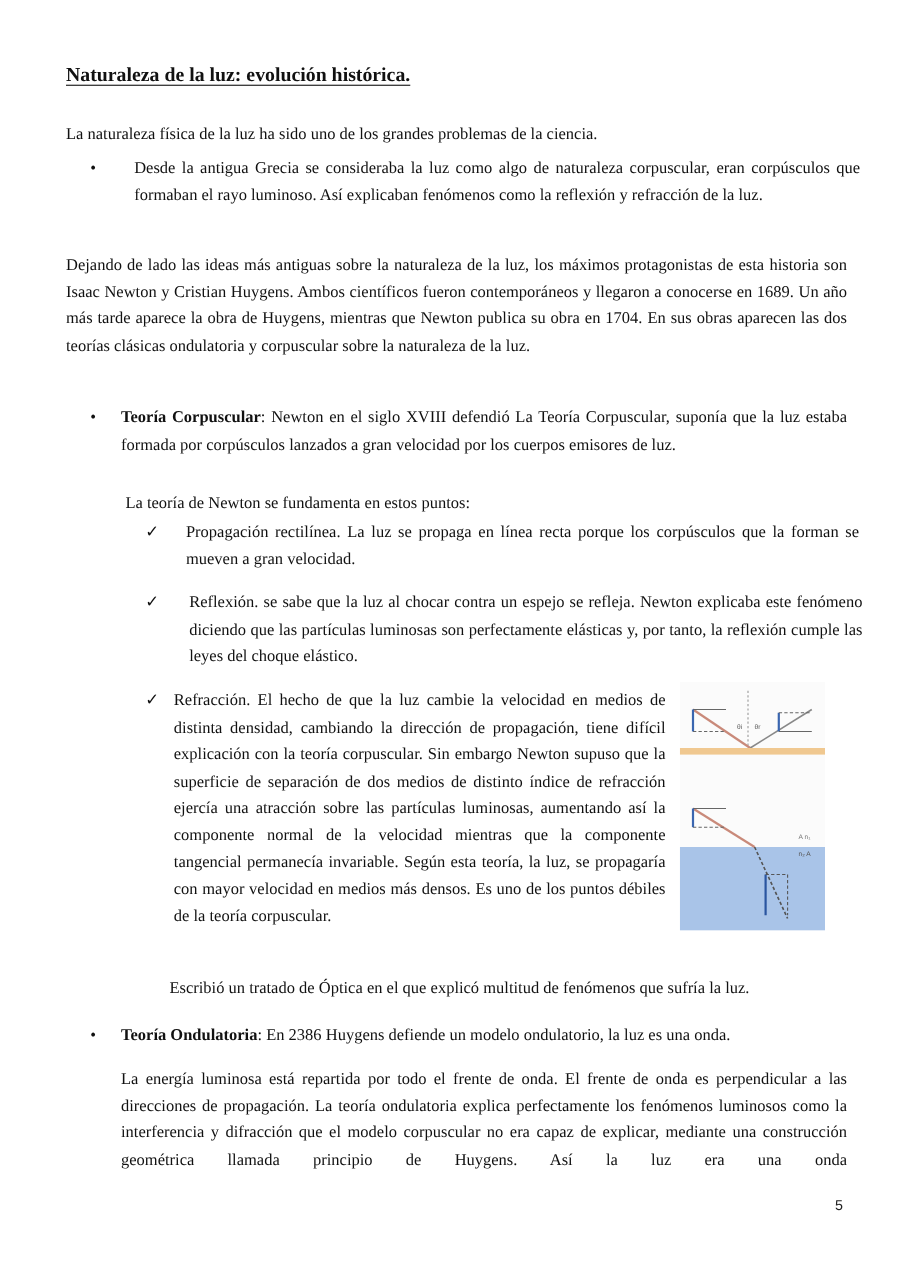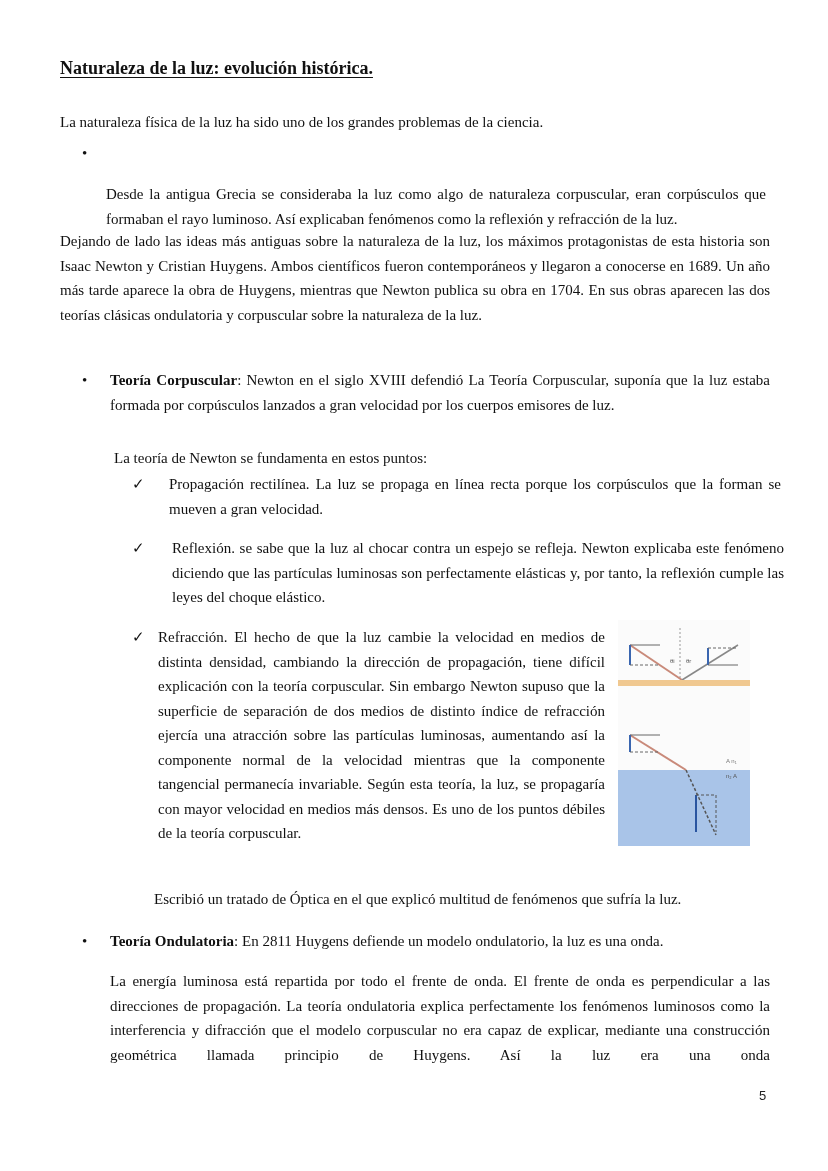--- a/index.html
+++ b/index.html
@@ -29,21 +29,21 @@
 </style>
 </head>
 <body>
 
 <div class="page">
   <div class="title">Naturaleza de la luz: evolución histórica.</div>
 
   <div class="p" style="top:110px;">La naturaleza física de la luz ha sido uno de los grandes problemas de la ciencia.</div>
 
   <div class="bullet" style="top:141px;">•</div>
-  <div class="p" style="top:141px; left:46px; width:660px;margin-top:41px;">Desde la antigua Grecia se consideraba la luz como algo de naturaleza corpuscular, eran corpúsculos que formaban el rayo luminoso. Así explicaban fenómenos como la reflexión y refracción de la luz.</div>
+  <div class="p" style="top:141px; left:62px; width:660px;">Desde la antigua Grecia se consideraba la luz como algo de naturaleza corpuscular, eran corpúsculos que formaban el rayo luminoso. Así explicaban fenómenos como la reflexión y refracción de la luz.</div>
 
   <div class="p" style="top:229px;">Dejando de lado las ideas más antiguas sobre la naturaleza de la luz, los máximos protagonistas de esta historia son Isaac Newton y Cristian Huygens. Ambos científicos fueron contemporáneos y llegaron a conocerse en 1689. Un año más tarde aparece la obra de Huygens, mientras que Newton publica su obra en 1704. En sus obras aparecen las dos teorías clásicas ondulatoria y corpuscular sobre la naturaleza de la luz.</div>
 
   <div class="bullet" style="top:368px;">•</div>
   <div class="p" style="top:368px; left:50px; width:660px;"><b>Teoría Corpuscular</b><span>: Newton en el siglo XVIII defendió La Teoría Corpuscular, suponía que la luz estaba formada por corpúsculos lanzados a gran velocidad por los cuerpos emisores de luz.</span></div>
 
   <div class="p" style="top:446px; left:54px; width:656px;">La teoría de Newton se fundamenta en estos puntos:</div>
 
   <div class="check" style="top:472px; left:72px;">✓</div>
   <div class="p" style="top:472px; left:98px; width:612px;margin-left:11px;">Propagación rectilínea. La luz se propaga en línea recta porque los corpúsculos que la forman se mueven a gran velocidad.</div>
@@ -81,18 +81,18 @@
       <line x1="78" y1="175" x2="98" y2="175" stroke="#555" stroke-dasharray="3,2"></line>
       <line x1="98" y1="175" x2="98" y2="212" stroke="#555" stroke-dasharray="3,2"></line>
       <text x="108" y="143" font-size="6" fill="#777" font-family="Liberation Sans, sans-serif">A n₁</text>
       <text x="108" y="158" font-size="6" fill="#555" font-family="Liberation Sans, sans-serif">n₂ A</text>
     </svg>
   </div>
 
   <div class="p" style="top:887px; left:54px; width:656px;margin-left:40px;">Escribió un tratado de Óptica en el que explicó multitud de fenómenos que sufría la luz.</div>
 
   <div class="bullet" style="top:929px;">•</div>
-  <div class="p" style="top:929px; left:50px; width:660px;"><b>Teoría Ondulatoria</b><span>: En 2811 Huygens defiende un modelo ondulatorio, la luz es una onda.</span></div>
+  <div class="p" style="top:929px; left:50px; width:660px;"><b>Teoría Ondulatoria</b><span>: En 2386 Huygens defiende un modelo ondulatorio, la luz es una onda.</span></div>
 
   <div class="p" style="top:969px; left:50px; width:660px; text-align-last: justify;">La energía luminosa está repartida por todo el frente de onda. El frente de onda es perpendicular a las direcciones de propagación. La teoría ondulatoria explica perfectamente los fenómenos luminosos como la interferencia y difracción que el modelo corpuscular no era capaz de explicar, mediante una construcción geométrica llamada principio de Huygens. Así la luz era una onda</div>
 </div>
 
 <div class="pagenum">5</div>
 
 </body></html>

